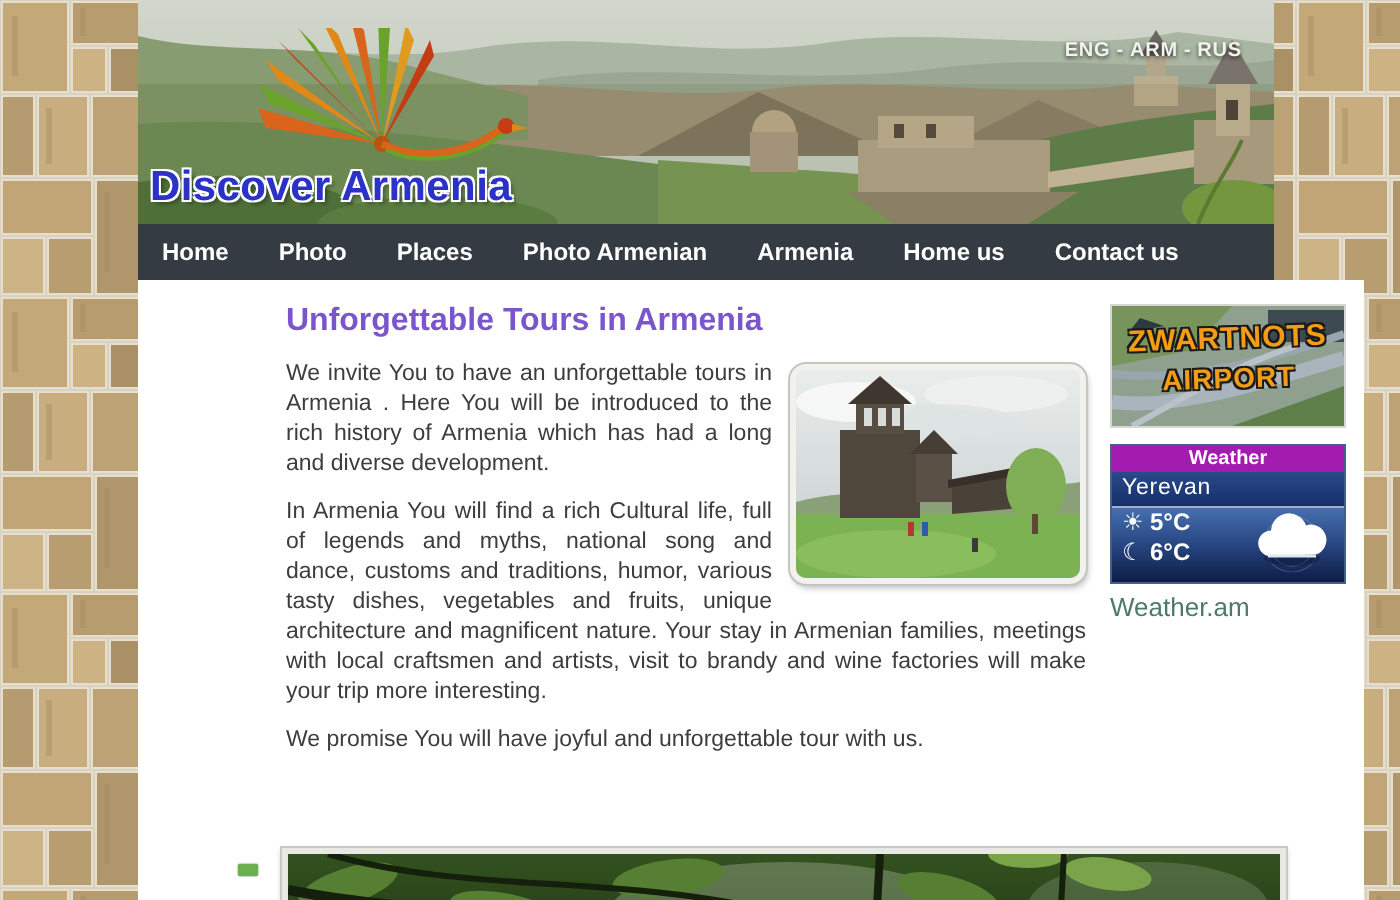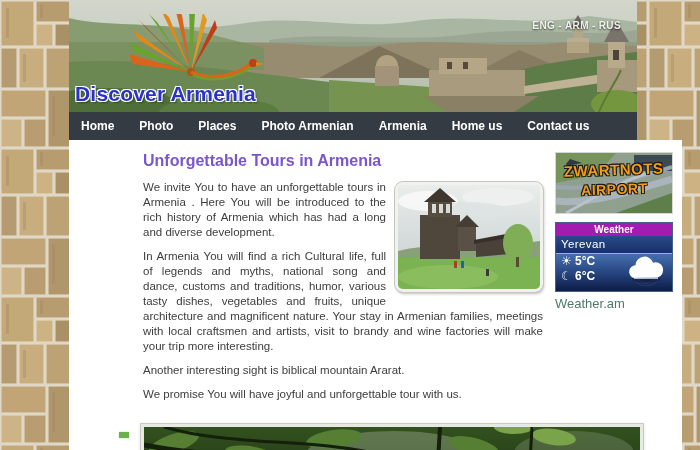--- a/index.html
+++ b/index.html
@@ -221,21 +221,20 @@
           <rect x="118" y="72" width="3" height="10" fill="#5a4a32"></rect>
 
           <rect x="56" y="76" width="3" height="7" fill="#b03a2e"></rect>
           <rect x="63" y="76" width="3" height="7" fill="#2e5ab0"></rect>
           <rect x="88" y="84" width="3" height="7" fill="#3a3a3a"></rect>
         </svg>
       </div>
 
       <p>We invite You to have an unforgettable tours in Armenia . Here You will be introduced to the rich history of Armenia which has had a long and diverse development.</p>
       <p>In Armenia You will find a rich Cultural life, full of legends and myths, national song and dance, customs and traditions, humor, various tasty dishes, vegetables and fruits, unique architecture and magnificent nature. Your stay in Armenian families, meetings with local craftsmen and artists, visit to brandy and wine factories will make your trip more interesting.</p>
-      <p>Another interesting sight is biblical mountain Ararat.</p>
       <p>We promise You will have joyful and unforgettable tour with us.</p>
 
     </div>
 
     <div class="sidebar">
       <div class="airport-banner">
         <svg width="116" height="60" viewBox="0 0 116 60">
           <rect width="116" height="60" fill="#8fa08f"></rect>
           <polygon points="0,0 60,0 40,22 0,30" fill="#76945c"></polygon>
           <polygon points="60,60 116,40 116,60" fill="#5e7f4a"></polygon>

